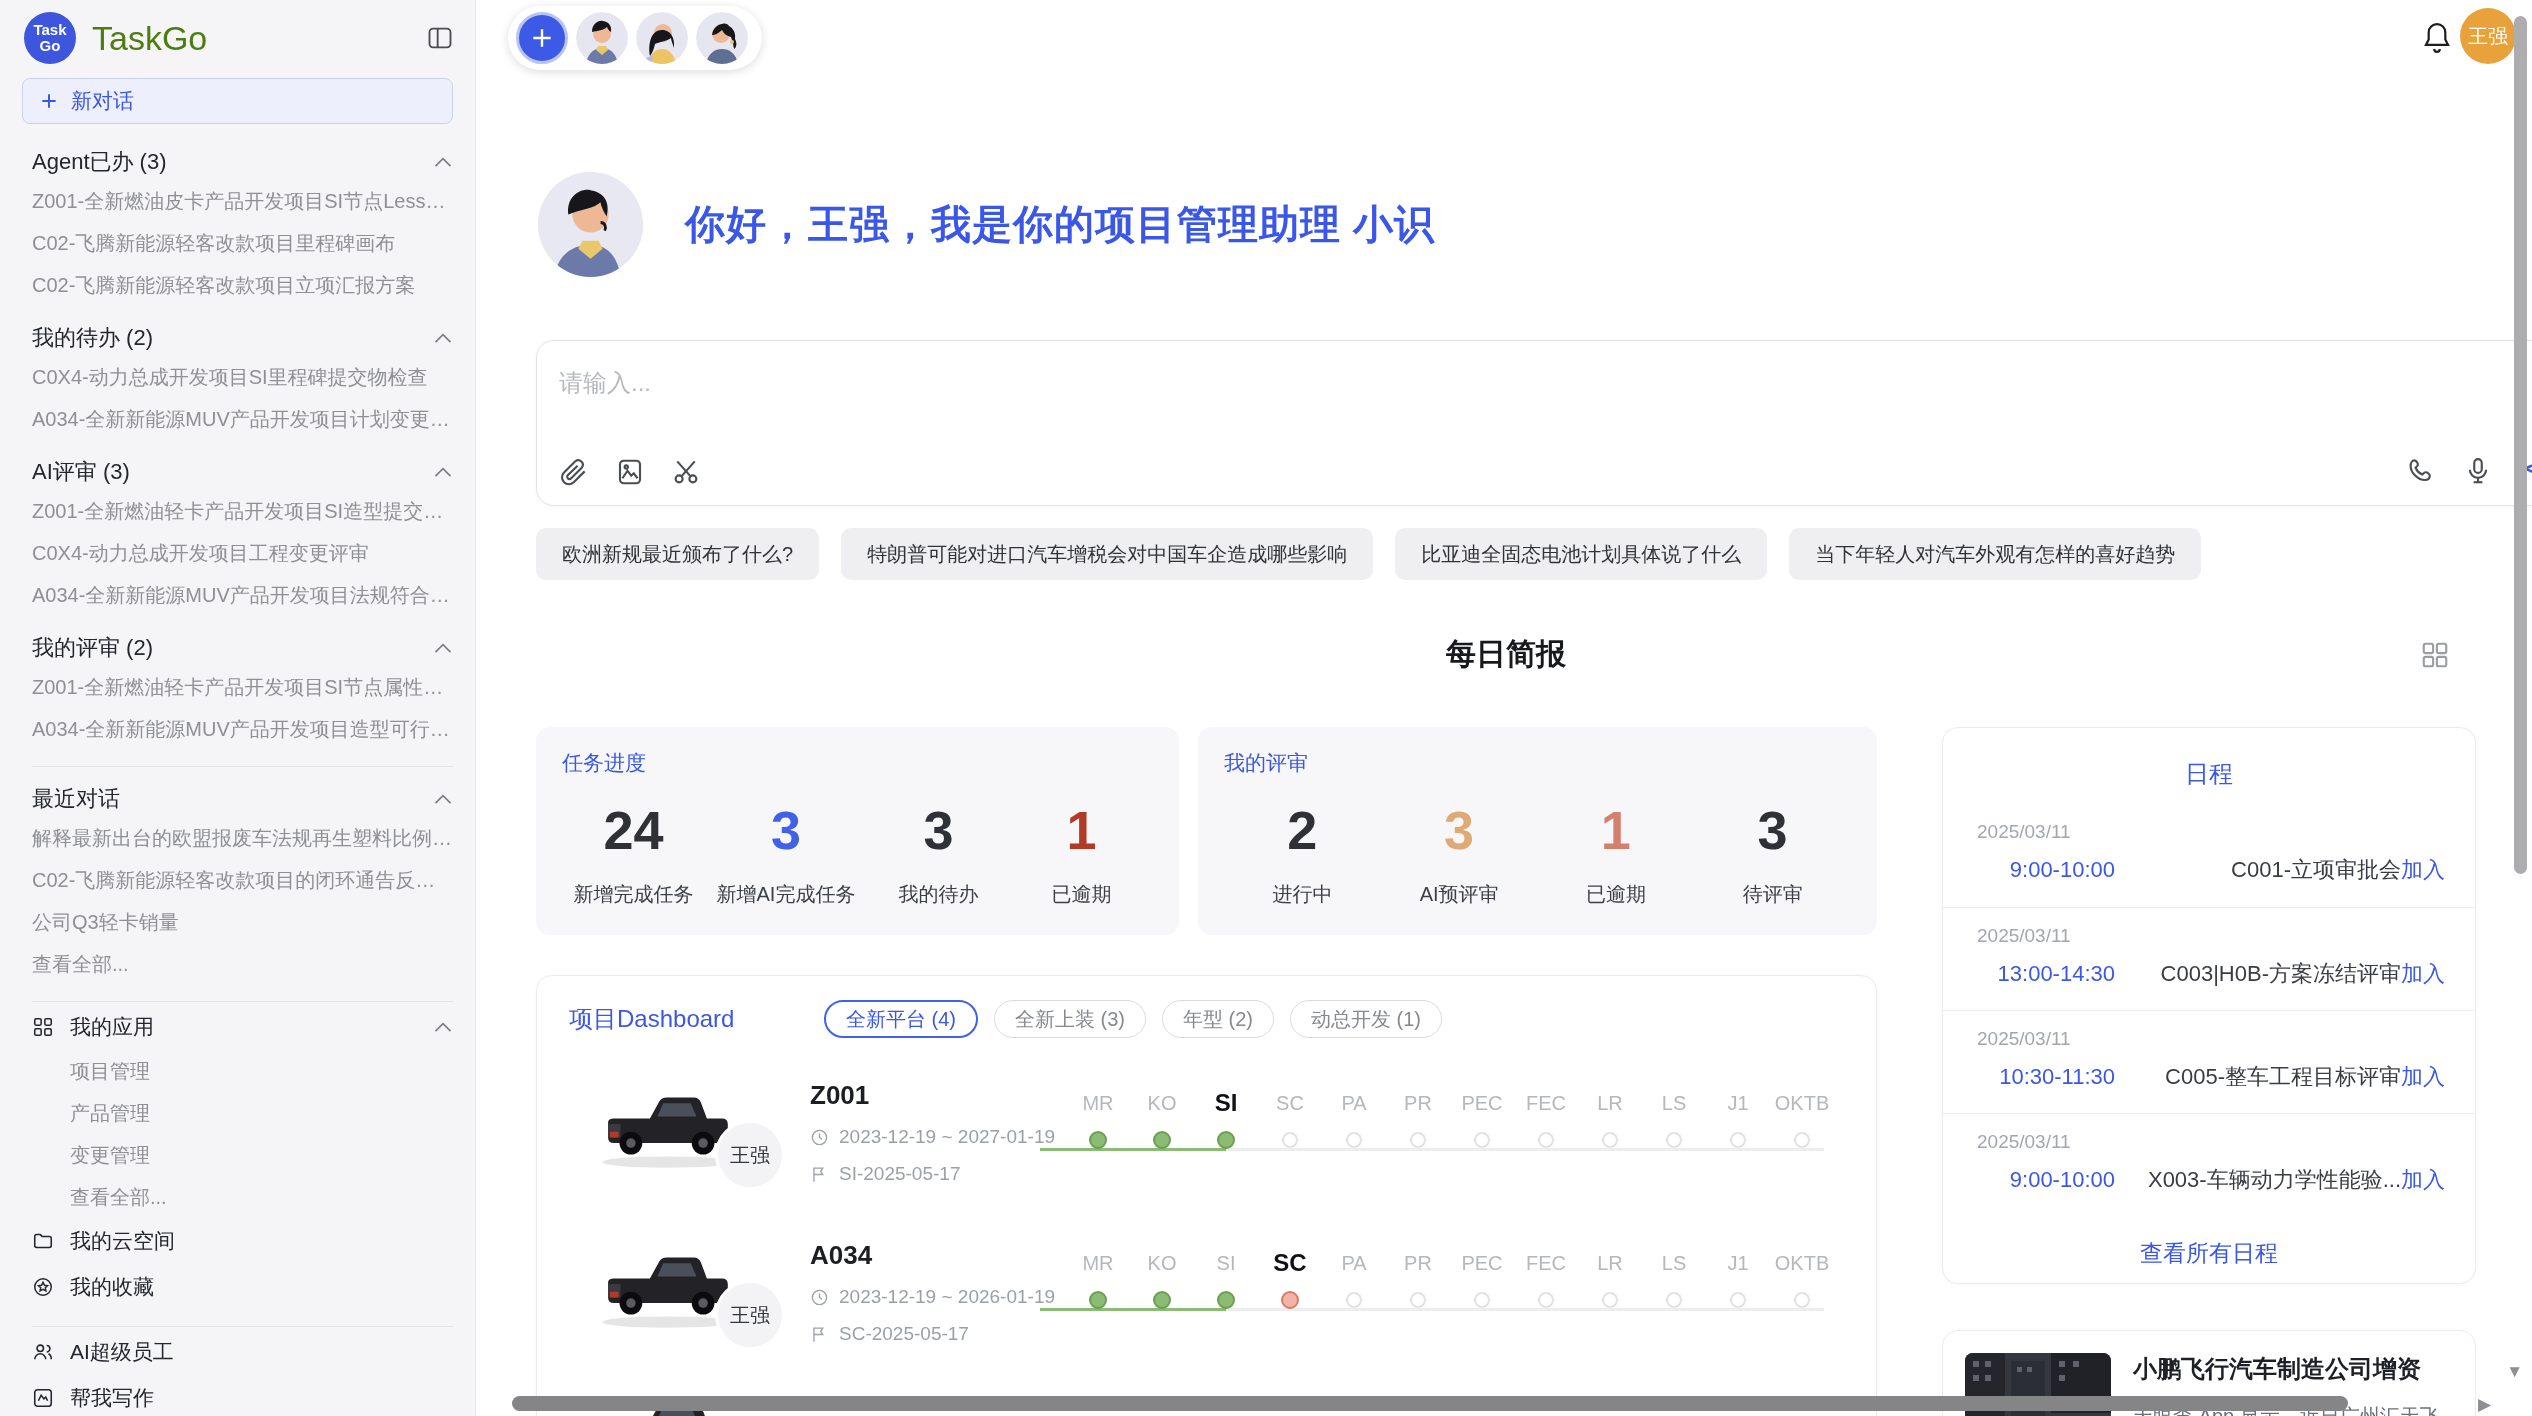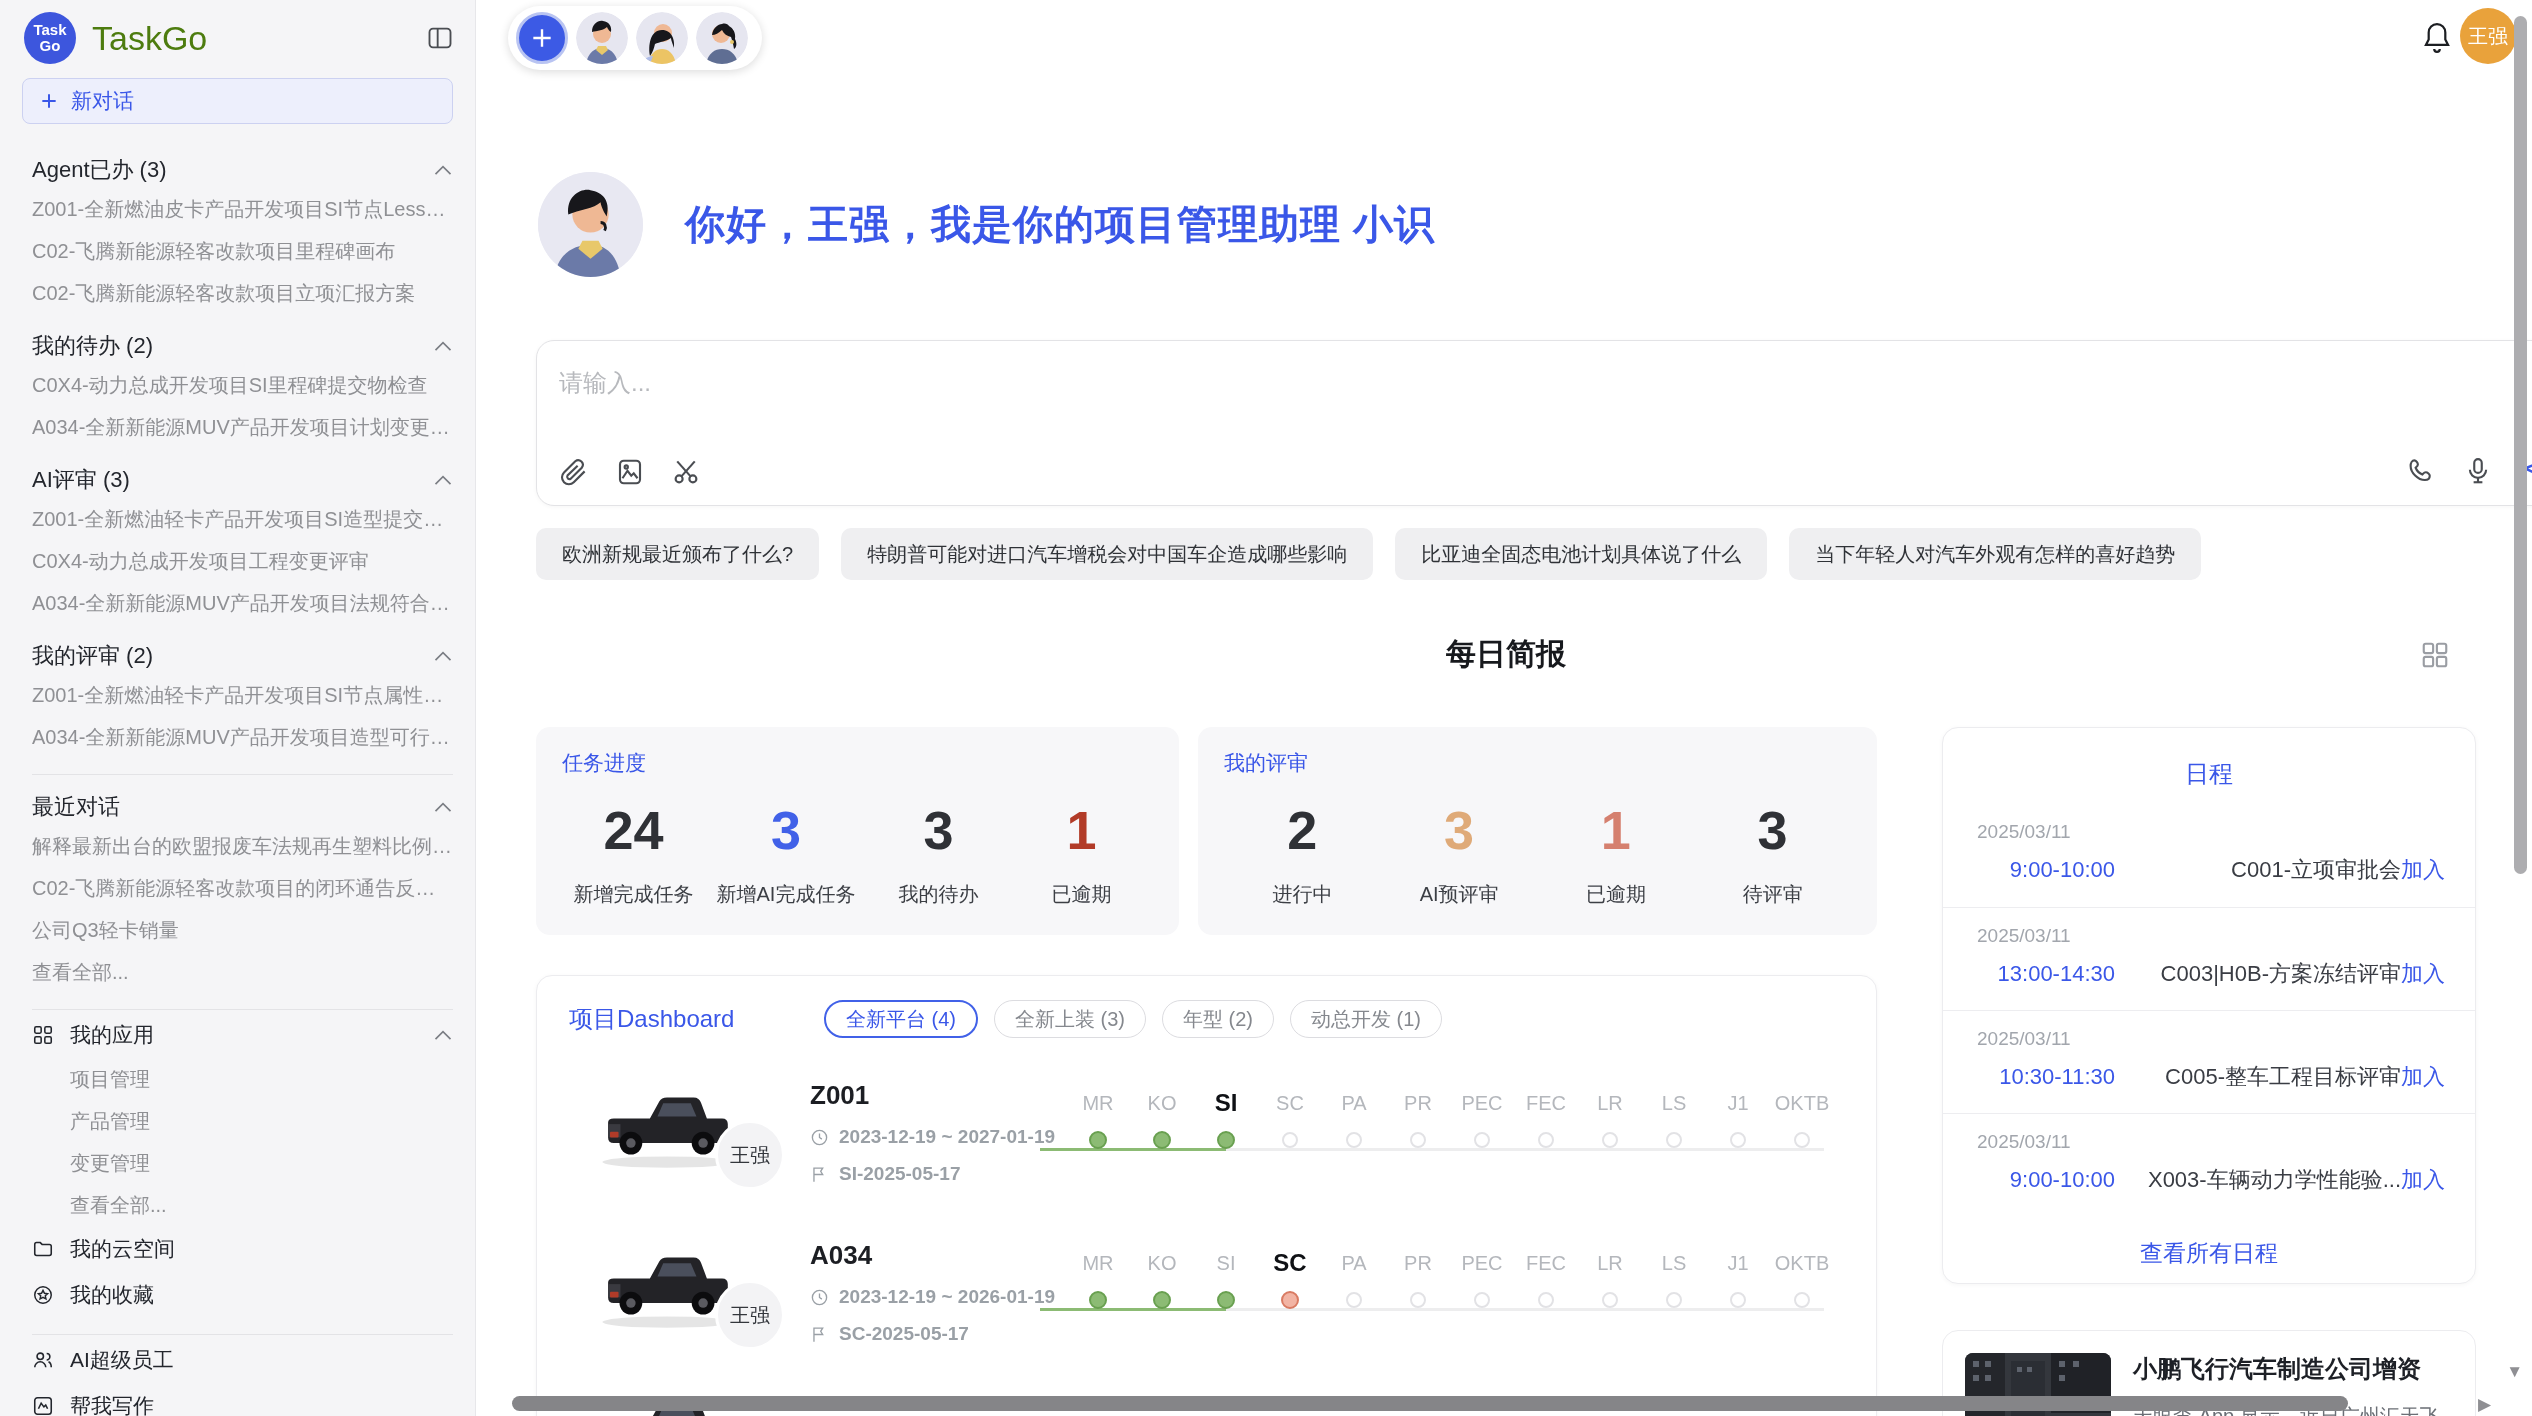--- a/index.html
+++ b/index.html
@@ -5,21 +5,21 @@
   * { margin:0; padding:0; box-sizing:border-box; }
   html,body { width:2532px; height:1416px; overflow:hidden; }
   body { position:relative; background:#fff; font-family:"Liberation Sans","DejaVu Sans",sans-serif; color:#2a2d33; }
 
   
   .sidebar { position:absolute; left:0; top:0; width:476px; height:1416px; background:#f5f5f7; border-right:1px solid #e7e7ea; overflow:hidden; }
   .sb-header { display:flex; align-items:center; padding:12px 20px 6px 24px; }
   .logo { width:52px; height:52px; border-radius:50%; background:#3d56dd; color:#fff; display:flex; flex-direction:column; align-items:center; justify-content:center; font-size:15px; font-weight:bold; line-height:1.05; }
   .sb-title { font-size:34px; font-weight:normal; color:#4d7c0f; margin-left:16px; flex:1; }
   .icon-btn { background:none; border:none; cursor:pointer; color:#4a4d52; display:flex; align-items:center; }
-  .new-chat { margin:8px 22px 8px; height:46px; border:1px solid #ccd1f1; background:#edeffc; border-radius:8px; display:flex; align-items:center; padding:0 16px; color:#3a57e8; font-size:21px; gap:12px; cursor:pointer; }
+  .new-chat { margin:8px 22px 0; height:46px; border:1px solid #ccd1f1; background:#edeffc; border-radius:8px; display:flex; align-items:center; padding:0 16px; color:#3a57e8; font-size:21px; gap:12px; cursor:pointer; }
   .sb-list { padding:6px 22px 0 32px; }
   .sb-sec-header { display:flex; justify-content:space-between; align-items:center; margin-top:14px; height:36px; color:#23262d; font-size:22px; cursor:pointer; }
   .sb-sec-header svg { color:#7b7e84; }
   .sb-item { height:42px; line-height:42px; color:#8f9094; font-size:20px; white-space:nowrap; overflow:hidden; text-overflow:ellipsis; cursor:pointer; }
   .sb-divider { border-top:1px solid #e3e3e6; margin:16px 0 2px; }
   .sb-app-row { display:flex; align-items:center; gap:16px; height:46px; color:#23262d; font-size:21px; cursor:pointer; }
   .sb-app-row .chev { margin-left:auto; color:#7b7e84; }
   .sb-sub { padding-left:38px; }
 
   
@@ -66,21 +66,21 @@
   .dash-header { position:absolute; left:32px; top:24px; display:flex; align-items:center; }
   .dash-title { color:#3a57e8; font-size:24px; width:255px; }
   .dash-tabs { display:flex; gap:16px; }
   .tab { height:38px; border-radius:19px; border:1px solid #dcdce0; background:#fff; color:#85888e; font-size:20px; padding:0 20px; display:flex; align-items:center; cursor:pointer; white-space:nowrap; }
   .tab.active { border:2px solid #4161e8; color:#3a57e8; }
   .project-row { position:absolute; left:0; width:100%; height:160px; cursor:pointer; }
   .truck { position:absolute; left:54px; top:2px; width:152px; height:96px; }
   .owner-badge { position:absolute; left:178px; top:44px; width:70px; height:70px; border-radius:50%; background:#f3f3f5; border:3px solid #fff; display:flex; align-items:center; justify-content:center; font-size:20px; color:#33363c; }
   .proj-info { position:absolute; left:273px; top:4px; }
   .proj-name { font-size:26px; font-weight:bold; color:#1c1e23; }
-  .proj-meta { display:flex; align-items:center; gap:10px; margin-top:15px; color:#9aa0a6; font-size:19px;font-weight:bold; }
+  .proj-meta { display:flex; align-items:center; gap:10px; margin-top:15px; color:#9aa0a6; font-size:19px; }
   .ms-track { position:absolute; left:529px; top:10px; width:772px; height:90px; }
   .ms-line { position:absolute; left:-26px; right:14px; top:62px; height:3px; background:#ededee; }
   .ms-line.green { right:auto; background:#8cbb74; }
   .ms-col { position:absolute; top:0; width:64px; text-align:center; }
   .ms-label { display:block; font-size:20px; color:#b4b7bc; height:34px; line-height:34px; }
   .ms-label.current { color:#0f1115; font-weight:bold; font-size:24px; }
   .ms-dot { display:inline-block; width:16px; height:16px; border-radius:50%; background:#fff; border:2px solid #e2e2e5; margin-top:12px; }
   .ms-dot.done { width:18px; height:18px; background:#8cbb74; border:2px solid #69a050; margin-top:11px; }
   .ms-dot.overdue { width:18px; height:18px; background:#f2b4a4; border:2px solid #d97b63; margin-top:11px; }
 

